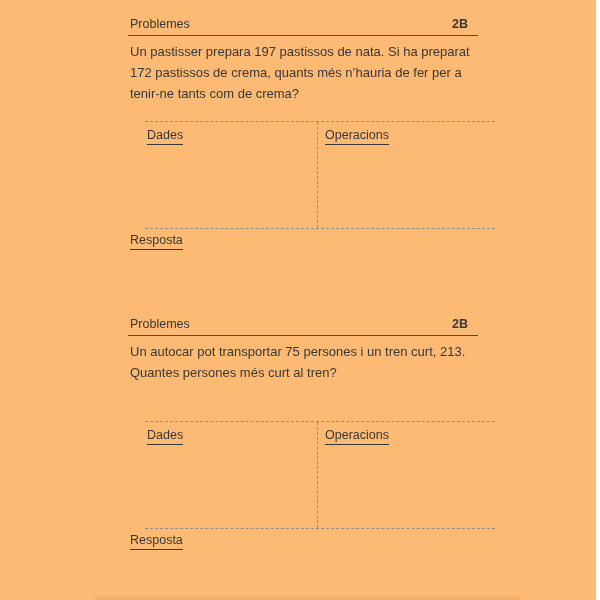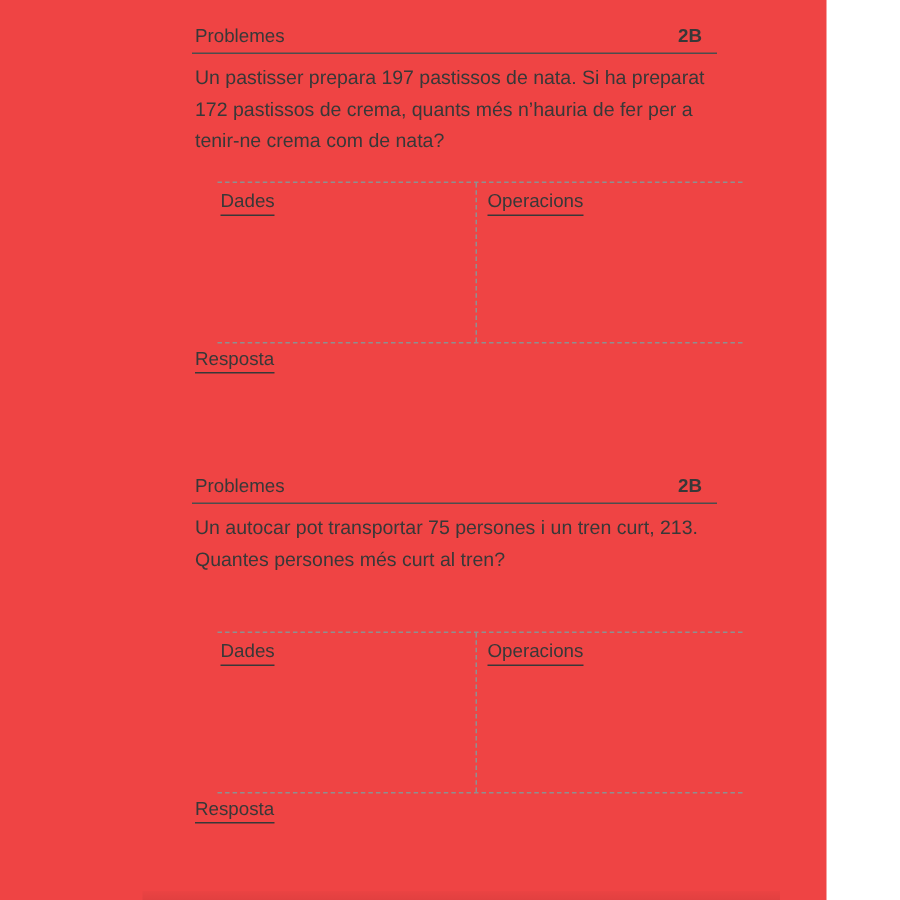--- a/index.html
+++ b/index.html
@@ -2,27 +2,26 @@
 <html><head>
 <meta charset="utf-8">
 <style>
   html, body {
     margin: 0;
     padding: 0;
     background: #ffffff;
   }
   .page {
     position: relative;
-    width: 540px;
+    width: 596px;
     height: 600px;
-    background: #ef4444;
+    background: #fdba74;
     font-family: "Liberation Sans", sans-serif;
     color: #383838;
     overflow: hidden;
-    padding-left: 11px;
   }
   .worksheet {
     position: absolute;
     left: 128px;
     width: 350px;
     height: 260px;
   }
   .ws-header {
     position: absolute;
     top: 0;
@@ -106,21 +105,21 @@
 <div class="page">
 
   <section class="worksheet" style="top:17px">
     <div class="ws-header">
       <span class="title">Problemes</span>
       <span class="code">2B</span>
     </div>
     <div class="problem">
       <div class="pline">Un pastisser prepara 197 pastissos de nata. Si ha preparat</div>
       <div class="pline">172 pastissos de crema, quants més n’hauria de fer per a</div>
-      <div class="pline">tenir-ne crema com de nata?</div>
+      <div class="pline">tenir-ne tants com de crema?</div>
     </div>
     <div class="workbox">
       <div class="cell cell-dades">
         <span class="section-label">Dades</span>
       </div>
       <div class="cell cell-operacions">
         <span class="section-label">Operacions</span>
       </div>
     </div>
     <div class="resposta">

